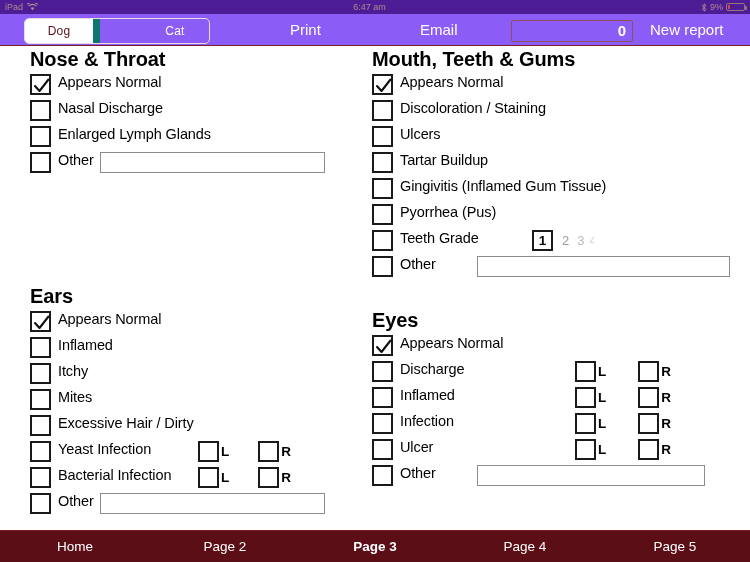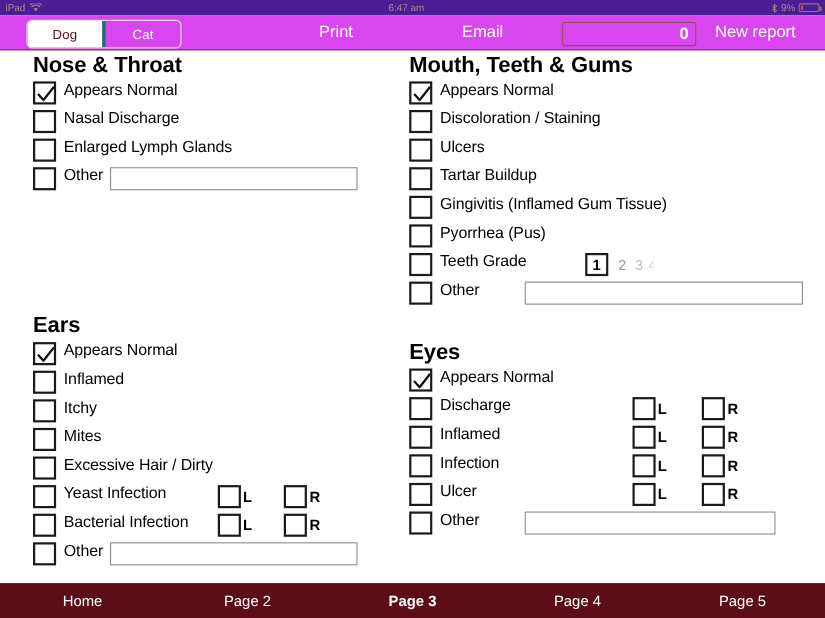--- a/index.html
+++ b/index.html
@@ -68,21 +68,21 @@
     top: 1px;
     bottom: 1px;
     width: 9%;
     min-width: 2px;
     background: #d8464f;
   }
 
   
   #toolbar {
     height: 32px;
-    background: #d946ef;
+    background: #8b5cf6;
     display: flex;
     align-items: center;
     position: relative;
     color: #ffffff;
   }
   #toolbar::after {
     content: "";
     position: absolute;
     left: 0; right: 0; bottom: 0;
     height: 1px;
@@ -107,21 +107,22 @@
     justify-content: center;
     color: #ffffff;
     background: transparent;
     letter-spacing: 0.2px;
   }
   .seg-btn.active {
     background: #ffffff;
     color: #5C0E17;
   }
   .seg-btn + .seg-btn {
-    border-left: 3px solid #0f766e;
+    border-left: 7px solid #0f766e;
+    padding-left: 41px;
   }
 
   .tb-action {
     position: absolute;
     font-size: 15px;
     color: #ffffff;
     white-space: nowrap;
   }
   #tb-print { left: 290px; top: 7px; }
   #tb-email { left: 420px; top: 7px; }

